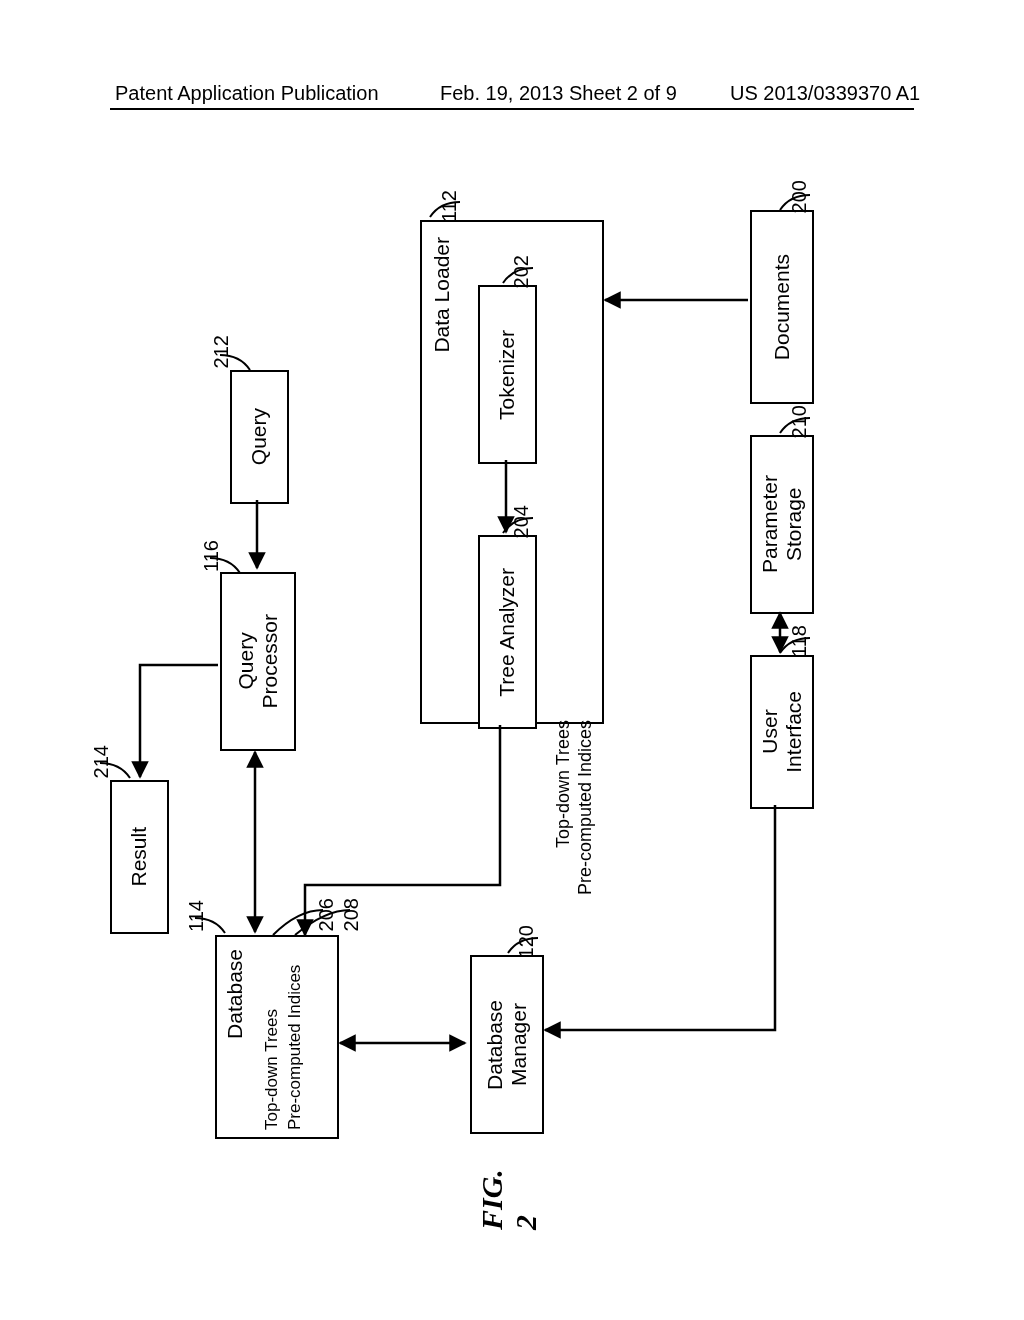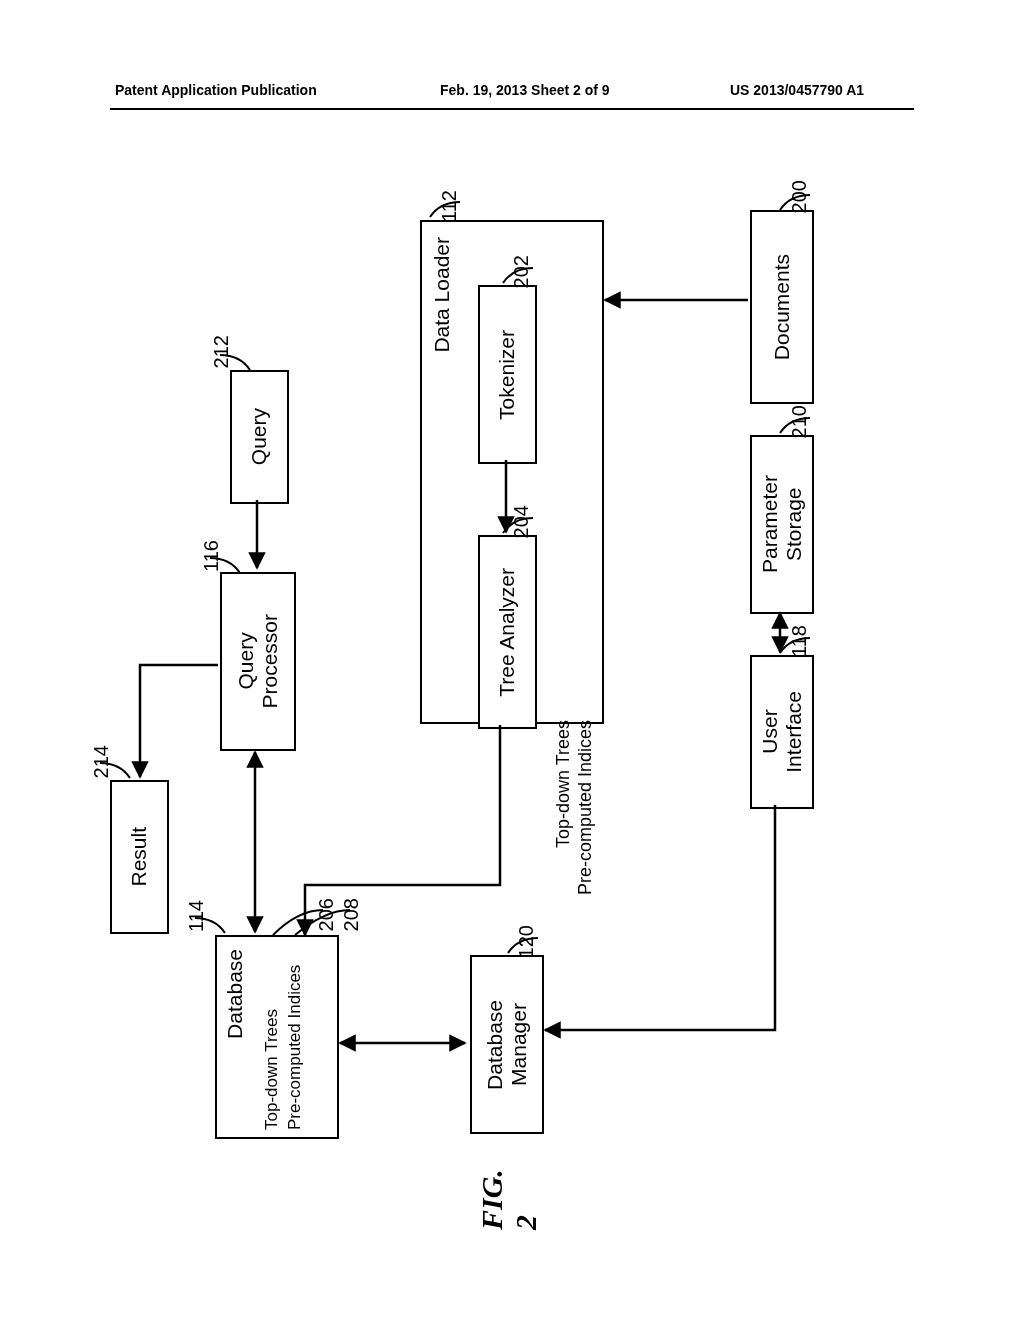--- a/index.html
+++ b/index.html
@@ -1,35 +1,35 @@
 <!DOCTYPE html>
 <html><head>
 <meta charset="utf-8">
 <style>
   html,body{margin:0;padding:0;background:#fff;font-family:Arial,Helvetica,sans-serif}
   .page{position:relative;width:1024px;height:1320px;background:#fff}
   .hdr-line{position:absolute;top:108px;left:110px;right:110px;height:0;border-top:2px solid #000}
-  .hdr-text{position:absolute;top:82px;font-weight:bold;font-size:14px;color:#000}
+  .hdr-text{position:absolute;top:82px;font-weight:normal;font-size:20px;color:#000}
   .diagram{position:absolute;top:180px;left:110px;width:800px;height:1050px}
   .box{position:absolute;border:2.5px solid #000;background:#fff;display:flex;align-items:center;justify-content:center}
   .vlabel{writing-mode:vertical-rl;transform:rotate(180deg);font-size:21px;line-height:1.15;text-align:center}
   .vlabel-sm{writing-mode:vertical-rl;transform:rotate(180deg);font-size:17px;line-height:1.15;text-align:center}
   .ref{position:absolute;writing-mode:vertical-rl;transform:rotate(180deg);font-size:20px}
   svg.lead{position:absolute;overflow:visible}
   svg.arrow{position:absolute;overflow:visible}
   .figlbl{position:absolute;writing-mode:vertical-rl;transform:rotate(180deg);font-size:30px;font-style:italic;font-weight:bold;font-family:"Times New Roman",serif}
 </style>
 </head>
 <body>
 
 <div class="page">
 
   <div class="hdr-text" style="left:115px">Patent Application Publication</div>
   <div class="hdr-text" style="left:440px">Feb. 19, 2013  Sheet 2 of 9</div>
-  <div class="hdr-text" style="left:730px">US 2013/0457790 A1</div>
+  <div class="hdr-text" style="left:730px">US 2013/0339370 A1</div>
   <div class="hdr-line"></div>
 
   <div class="diagram">
 
     <svg width="0" height="0" style="position:absolute">
       <defs>
         <marker id="ah" viewBox="0 0 10 10" refX="9" refY="5" markerWidth="7" markerHeight="7" orient="auto-start-reverse">
           <path d="M0,0 L10,5 L0,10 z" fill="#000"></path>
         </marker>
       </defs>

